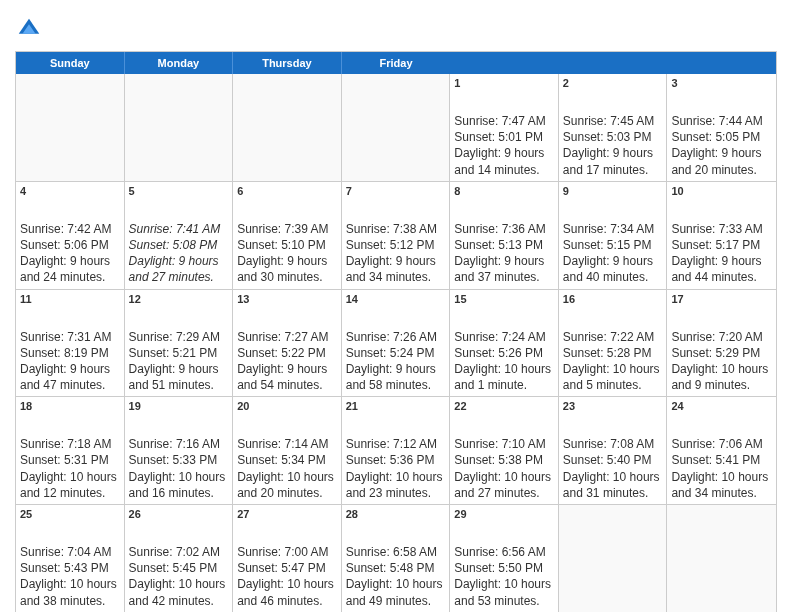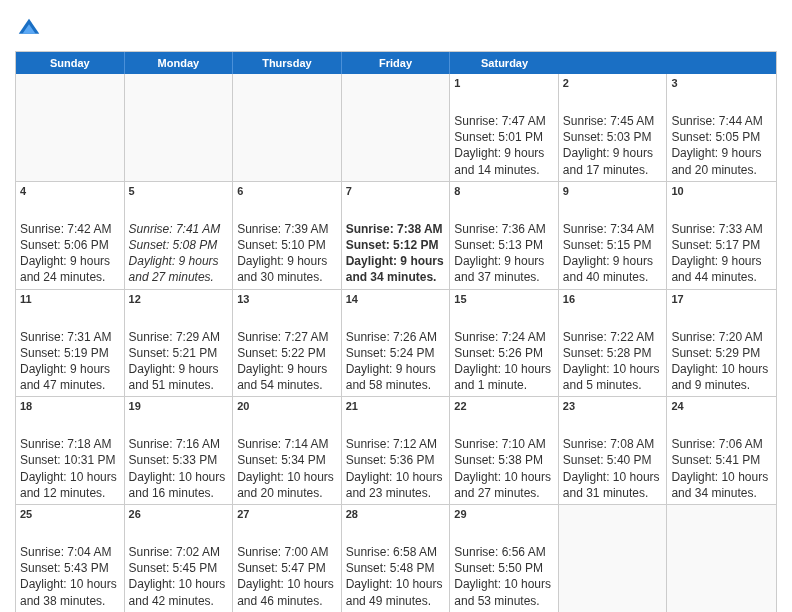--- a/index.html
+++ b/index.html
@@ -134,21 +134,20 @@
       <div class="title-location"></div>
     </div>
   </div>
 
   <div class="calendar">
     <div class="cal-header">
     <div class="cal-header-cell">Sunday</div>
         <div class="cal-header-cell">Monday</div>
         <div class="cal-header-cell">Thursday</div>
         <div class="cal-header-cell">Friday</div>
-        <div class="cal-header-cell">Saturday</div>
       </div>
     <div class="cal-body">
     <div class="cal-row">
           <div class="cal-cell empty"></div>
           <div class="cal-cell empty"></div>
           <div class="cal-cell empty"></div>
           <div class="cal-cell empty"></div>
           <div class="cal-cell">
             <span class="day-num">1</span>
             <div class="cell-info" style="white-space: pre-line;">Sunrise: 7:47 AM
@@ -188,21 +187,21 @@
           </div>
           <div class="cal-cell">
             <span class="day-num">6</span>
             <div class="cell-info" style="white-space: pre-line;">Sunrise: 7:39 AM
 Sunset: 5:10 PM
 Daylight: 9 hours
 and 30 minutes.</div>
           </div>
           <div class="cal-cell">
             <span class="day-num">7</span>
-            <div class="cell-info" style="white-space: pre-line; font-weight: bold;">Sunrise: 7:38 AM
+            <div class="cell-info" style="white-space: pre-line;">Sunrise: 7:38 AM
 Sunset: 5:12 PM
 Daylight: 9 hours
 and 34 minutes.</div>
           </div>
           <div class="cal-cell">
             <span class="day-num">8</span>
             <div class="cell-info" style="white-space: pre-line;">Sunrise: 7:36 AM
 Sunset: 5:13 PM
 Daylight: 9 hours
 and 37 minutes.</div>
@@ -219,21 +218,21 @@
             <div class="cell-info" style="white-space: pre-line;">Sunrise: 7:33 AM
 Sunset: 5:17 PM
 Daylight: 9 hours
 and 44 minutes.</div>
           </div>
         </div>
         <div class="cal-row">
           <div class="cal-cell">
             <span class="day-num">11</span>
             <div class="cell-info" style="white-space: pre-line;">Sunrise: 7:31 AM
-Sunset: 5:19 PM
+Sunset: 8:19 PM
 Daylight: 9 hours
 and 47 minutes.</div>
           </div>
           <div class="cal-cell">
             <span class="day-num">12</span>
             <div class="cell-info" style="white-space: pre-line;">Sunrise: 7:29 AM
 Sunset: 5:21 PM
 Daylight: 9 hours
 and 51 minutes.</div>
           </div>
@@ -270,21 +269,21 @@
             <div class="cell-info" style="white-space: pre-line;">Sunrise: 7:20 AM
 Sunset: 5:29 PM
 Daylight: 10 hours
 and 9 minutes.</div>
           </div>
         </div>
         <div class="cal-row">
           <div class="cal-cell">
             <span class="day-num">18</span>
             <div class="cell-info" style="white-space: pre-line;">Sunrise: 7:18 AM
-Sunset: 10:31 PM
+Sunset: 5:31 PM
 Daylight: 10 hours
 and 12 minutes.</div>
           </div>
           <div class="cal-cell">
             <span class="day-num">19</span>
             <div class="cell-info" style="white-space: pre-line;">Sunrise: 7:16 AM
 Sunset: 5:33 PM
 Daylight: 10 hours
 and 16 minutes.</div>
           </div>

